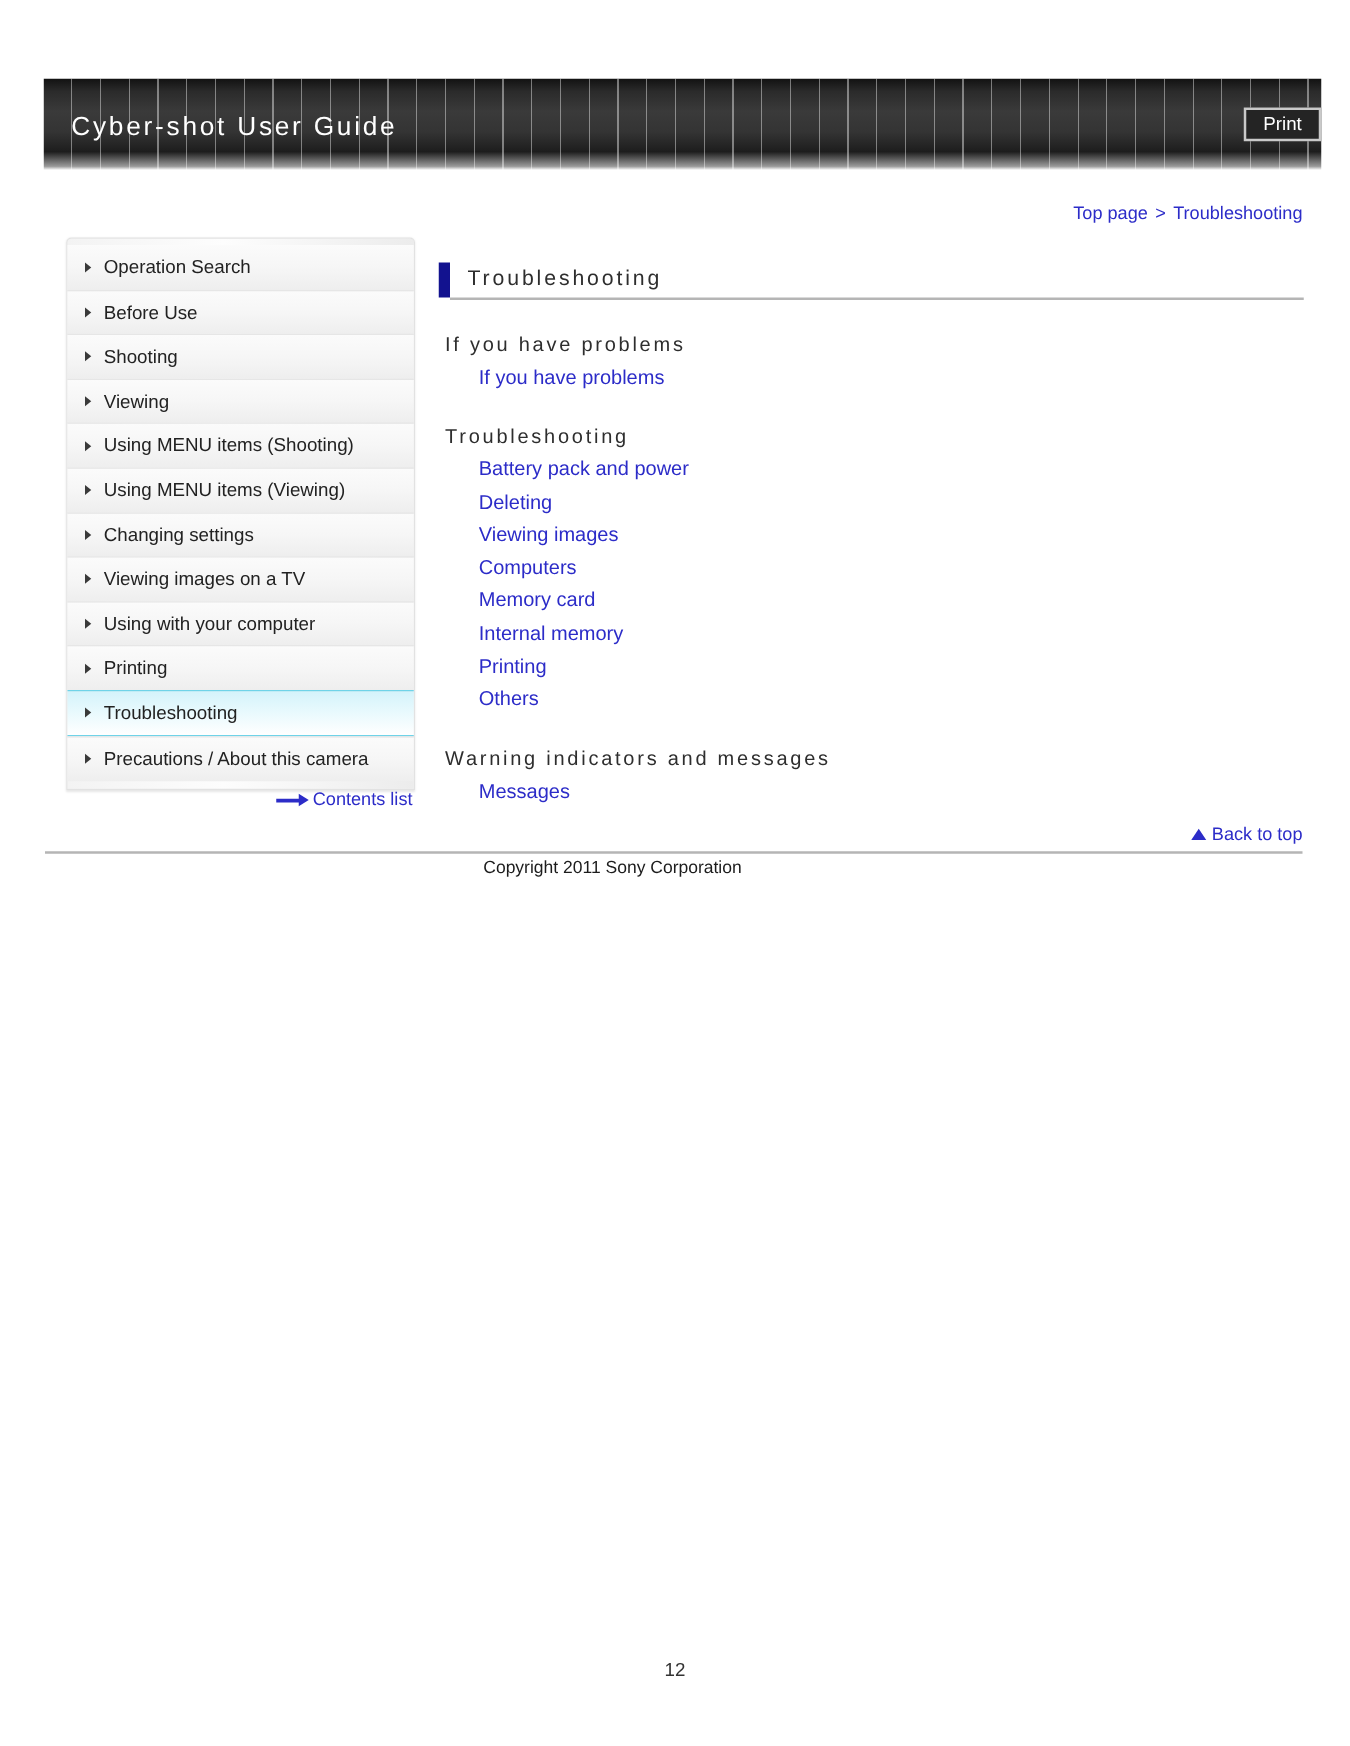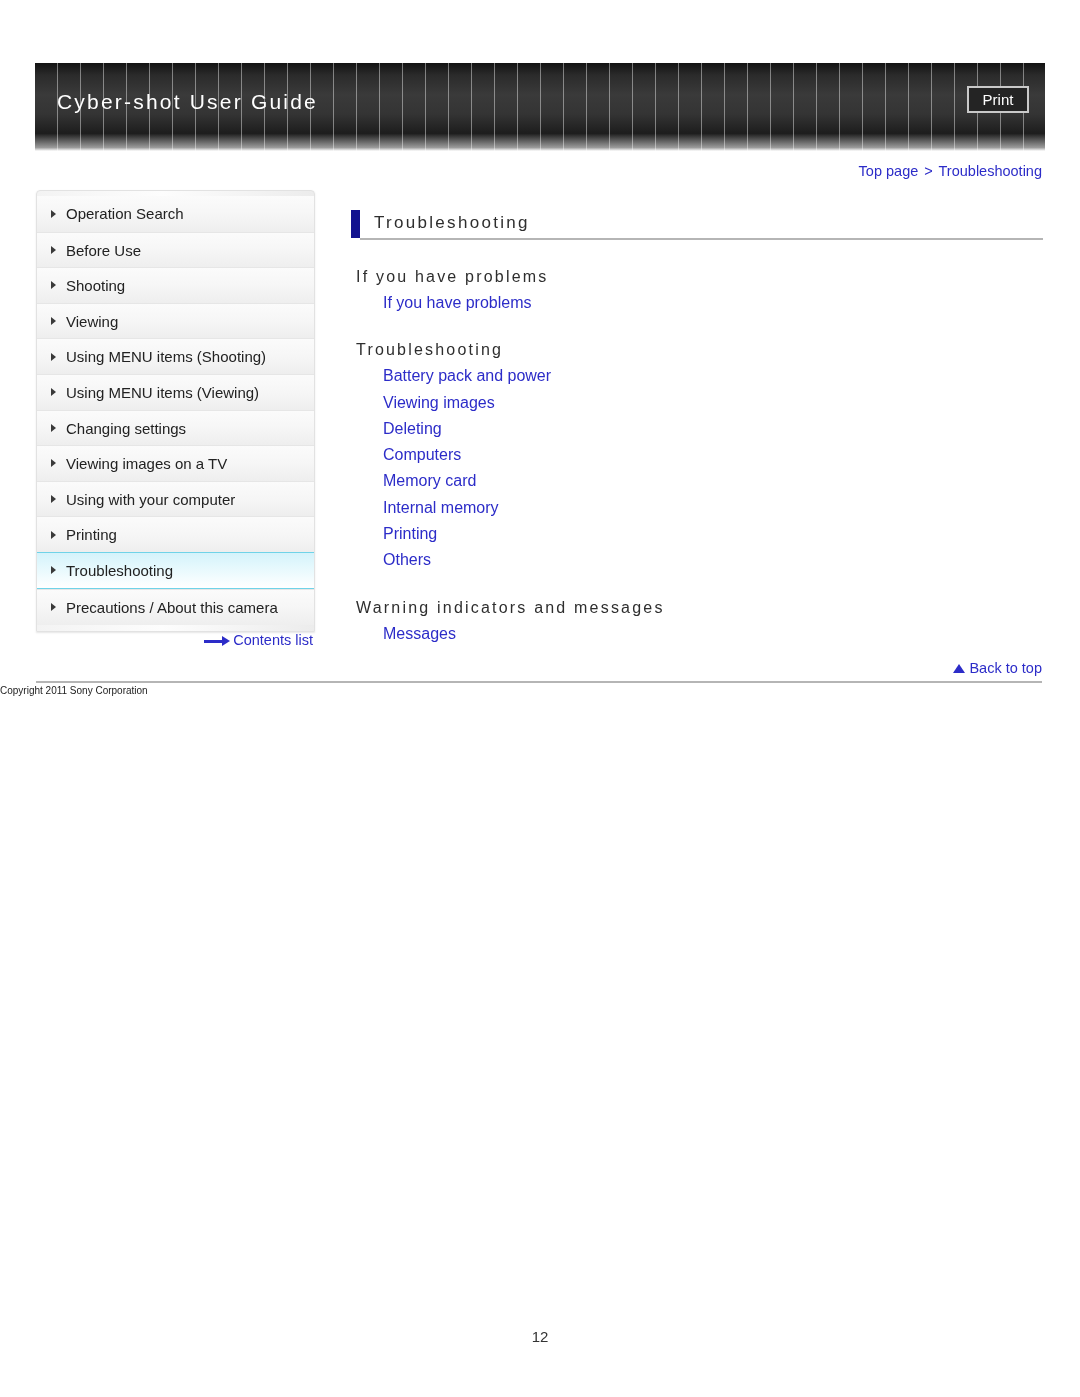--- a/index.html
+++ b/index.html
@@ -14,50 +14,51 @@
     font-family: "Liberation Sans", sans-serif;
     -webkit-font-smoothing: antialiased;
   }
 
   
   #header-banner {
     position: absolute;
     left: 35px;
     top: 63px;
     width: 1010px;
-    height: 88px;
+    height: 73px;
     overflow: hidden;
     background:
       repeating-linear-gradient(to right,
         rgba(255,255,255,0.00) 0px,
         rgba(255,255,255,0.00) 22px,
         rgba(255,255,255,0.42) 22px,
         rgba(255,255,255,0.42) 23px),
       linear-gradient(to bottom,
         #121212 0%,
         #2b2b2b 14%,
         #3a3a3a 36%,
         #343434 58%,
         #1d1d1d 80%,
         #9a9a9a 96%,
         #ffffff 100%);
+    padding-left: 12px;
   }
   #banner-title {
     position: absolute;
     left: 22px;
     top: 27px;
     color: #ffffff;
     font-size: 21px;
     letter-spacing: 2.2px;
     white-space: nowrap;
     font-weight: 500;
   }
   #print-button {
     position: absolute;
-    right: 16px;
+    right: 0;
     top: 23px;
     width: 62px;
     height: 27px;
     box-sizing: border-box;
     border: 2px solid #c9c9c9;
     background: #242424;
     color: #ffffff;
     font-size: 15px;
     line-height: 23px;
     text-align: center;
@@ -72,21 +73,21 @@
     font-size: 14.5px;
     color: #2c2cc8;
     white-space: nowrap;
   }
   #breadcrumb .bc-link { color: #2c2cc8; text-decoration: none; cursor: pointer; }
   #breadcrumb .bc-sep { color: #2c2cc8; padding: 0 2px; }
 
   
   #sidebar {
     position: absolute;
-    left: 36px;
+    left: 53px;
     top: 190px;
     width: 279px;
   }
   #sidebar-list {
     list-style: none;
     margin: 0;
     padding: 0;
     background: linear-gradient(to right, #f3f3f3, #fdfdfd 45%, #ececec);
     border: 1px solid #e2e2e2;
     border-radius: 4px 4px 0 0;
@@ -254,21 +255,22 @@
     top: 681px;
     width: 1006px;
     height: 2px;
     background: #b5b5b5;
   }
   #copyright {
     position: absolute;
     left: 0;
     top: 685px;
     width: 980px;
-    font-size: 10px;
+    text-align: center;
+    font-size: 14px;
     color: #1c1c1c;
   }
   #page-number {
     position: absolute;
     left: 0;
     top: 1328px;
     width: 1080px;
     text-align: center;
     font-size: 15px;
     color: #333333;
@@ -320,22 +322,22 @@
       <div class="section">
         <div class="section-heading">If you have problems</div>
         <ul class="link-list">
           <li><a class="content-link">If you have problems</a></li>
         </ul>
       </div>
       <div class="section">
         <div class="section-heading">Troubleshooting</div>
         <ul class="link-list">
           <li><a class="content-link">Battery pack and power</a></li>
+          <li><a class="content-link">Deleting</a></li>
           <li><a class="content-link">Viewing images</a></li>
-          <li><a class="content-link">Deleting</a></li>
           <li><a class="content-link">Computers</a></li>
           <li><a class="content-link">Memory card</a></li>
           <li><a class="content-link">Internal memory</a></li>
           <li><a class="content-link">Printing</a></li>
           <li><a class="content-link">Others</a></li>
         </ul>
       </div>
       <div class="section">
         <div class="section-heading">Warning indicators and messages</div>
         <ul class="link-list">

